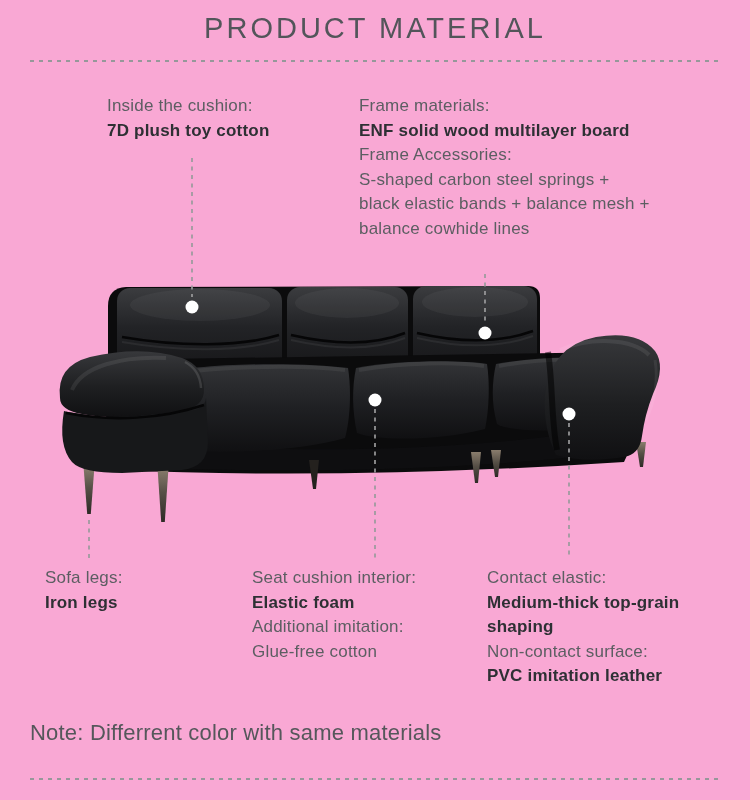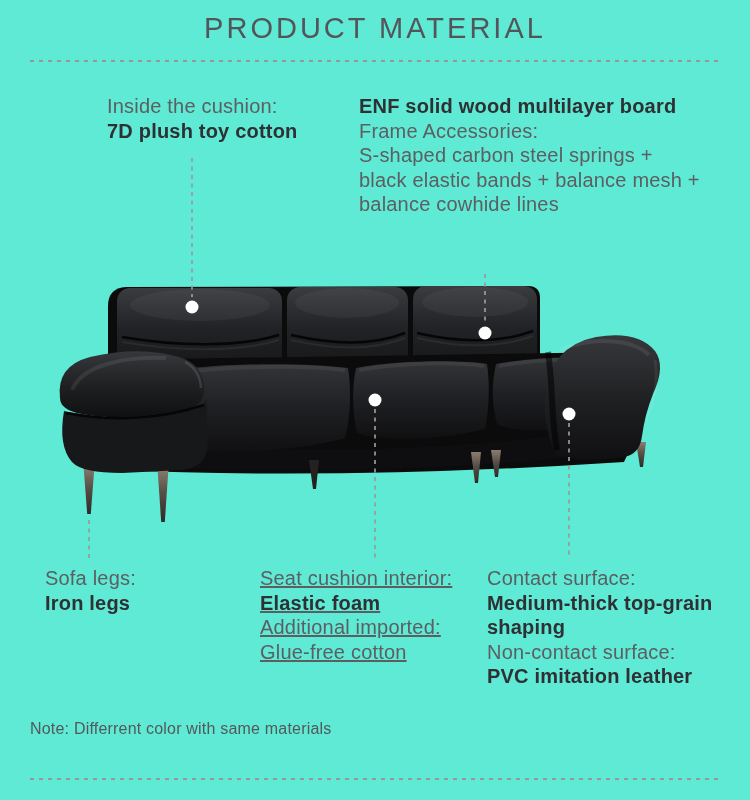--- a/index.html
+++ b/index.html
@@ -1,37 +1,37 @@
 <!DOCTYPE html>
 <html><head>
 <meta charset="utf-8">
 <style>
   html,body{margin:0;padding:0;background:#ffffff;}
   .page{
-    position:relative;width:750px;height:800px;background:#5eead4;
+    position:relative;width:750px;height:800px;background:#f9a8d4;
     font-family:"Liberation Sans",sans-serif;overflow:hidden;
   }
   .title{
     position:absolute;top:11px;left:0;width:750px;margin:0;
     text-align:center;font-size:29px;font-weight:300;letter-spacing:3px;
     color:#53555a;line-height:34px;
   }
   .divider{
     position:absolute;height:2px;
     background:repeating-linear-gradient(90deg,#97979a 0 4px,transparent 4px 9px);
   }
   .divider-top{left:30px;width:690px;top:60px;}
   .divider-bottom{left:30px;width:688px;top:778px;}
   .ann{
-    position:absolute;font-size:20px;line-height:24.5px;color:#5c5e62;
+    position:absolute;font-size:17px;line-height:24.5px;color:#5c5e62;
     white-space:nowrap;letter-spacing:.2px;
   }
   .ann .val{font-weight:700;color:#2e3034;}
   .note{
-    position:absolute;left:30px;top:720px;font-size:16px;color:#55575b;
+    position:absolute;left:30px;top:720px;font-size:22px;color:#55575b;
     letter-spacing:.2px;
   }
   svg.sofa{position:absolute;left:0;top:0;}
 </style>
 </head>
 <body>
 
 <div class="page">
 
   <h1 class="title">PRODUCT MATERIAL</h1>
@@ -124,41 +124,42 @@
       <circle cx="569" cy="414" r="6.5"></circle>
     </g>
   </svg>
 
   <div class="ann" style="left:107px;top:94px;">
     <div class="lbl">Inside the cushion:</div>
     <div class="val">7D plush toy cotton</div>
   </div>
 
   <div class="ann" style="left:359px;top:94px;">
+    <div class="lbl">Frame materials:</div>
     <div class="val">ENF solid wood multilayer board</div>
     <div class="lbl">Frame Accessories:</div>
     <div class="lbl">S-shaped carbon steel springs +</div>
     <div class="lbl">black elastic bands + balance mesh +</div>
     <div class="lbl">balance cowhide lines</div>
   </div>
 
   <div class="ann" style="left:45px;top:566px;">
     <div class="lbl">Sofa legs:</div>
     <div class="val">Iron legs</div>
   </div>
 
-  <div class="ann" style="left:260px;top:566px;text-decoration:underline;">
+  <div class="ann" style="left:252px;top:566px;">
     <div class="lbl">Seat cushion interior:</div>
     <div class="val">Elastic foam</div>
-    <div class="lbl">Additional imported:</div>
+    <div class="lbl">Additional imitation:</div>
     <div class="lbl">Glue-free cotton</div>
   </div>
 
   <div class="ann" style="left:487px;top:566px;">
-    <div class="lbl">Contact surface:</div>
+    <div class="lbl">Contact elastic:</div>
     <div class="val">Medium-thick top-grain</div>
     <div class="val">shaping</div>
     <div class="lbl">Non-contact surface:</div>
     <div class="val">PVC imitation leather</div>
   </div>
 
   <div class="note">Note: Differrent color with same materials</div>
   <div class="divider divider-bottom"></div>
 
 </div>

